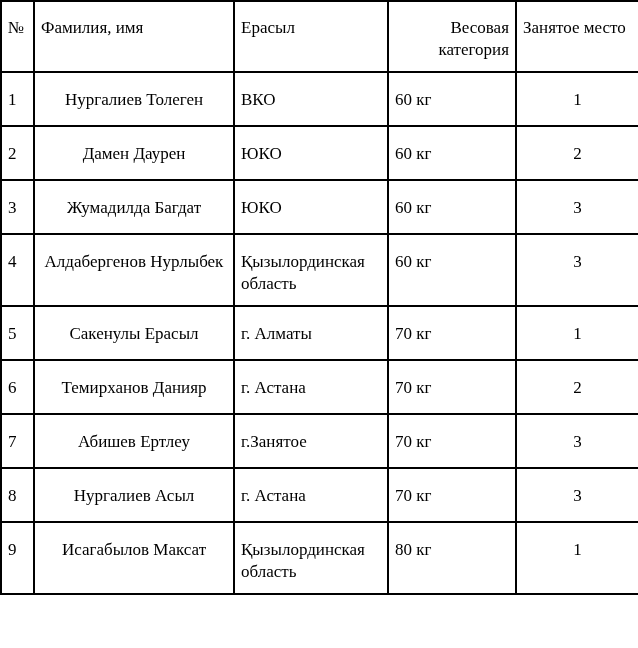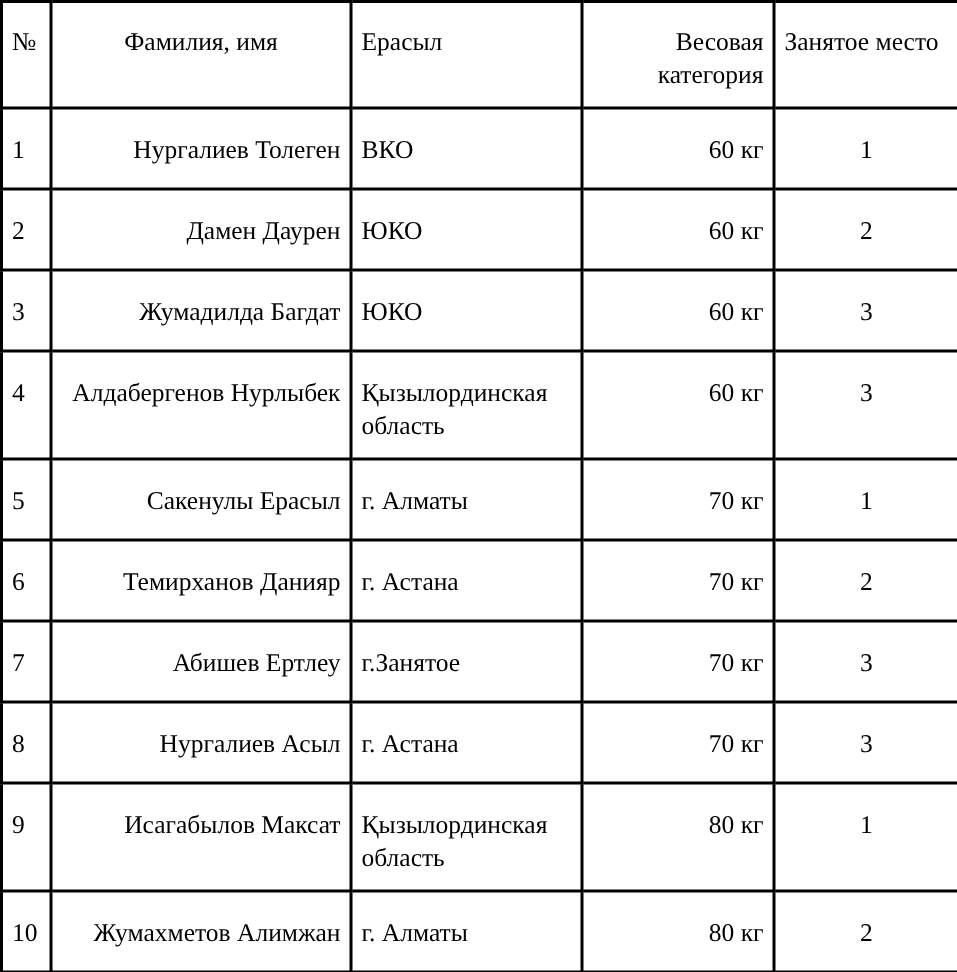--- a/index.html
+++ b/index.html
@@ -33,27 +33,27 @@
   }
   table.results th {
     height: 69px;
     padding-top: 15px;
   }
   table.results td {
     height: 54px;
   }
   
   td.col-num    { text-align: left;   padding-left: 8px;  }
-  td.col-name   { text-align: right;   padding-left: 10px; }
+  td.col-name   { text-align: center;   padding-left: 10px; }
   td.col-region { }
-  td.col-weight { text-align: right; margin-left: 22px; }
+  td.col-weight { text-align: left; margin-left: 22px; }
   td.col-place  { text-align: center; }
   
   th.th-num    { text-align: left; padding-left: 8px;  }
-  th.th-name   { text-align: center; }
+  th.th-name   { text-align: left; }
   th.th-region { text-align: left; padding-left: 11px; }
   th.th-weight { text-align: right; padding-left: 13px; padding-right: 14px; }
   th.th-place  { text-align: left; padding-left: 5px;  }
 </style>
 </head>
 <body>
 
 <div class="page">
   <table class="results">
     <colgroup>
@@ -129,22 +129,15 @@
           <td class="col-weight">70 кг</td>
           <td class="col-place">3</td>
         </tr>
         <tr>
           <td class="col-num">9</td>
           <td class="col-name">Исагабылов Максат</td>
           <td class="col-region">Қызылординская область</td>
           <td class="col-weight">80 кг</td>
           <td class="col-place">1</td>
         </tr>
-        <tr>
-          <td class="col-num">10</td>
-          <td class="col-name">Жумахметов Алимжан</td>
-          <td class="col-region">г. Алматы</td>
-          <td class="col-weight">80 кг</td>
-          <td class="col-place">2</td>
-        </tr>
       </tbody>
   </table>
 </div>
 
 </body></html>

